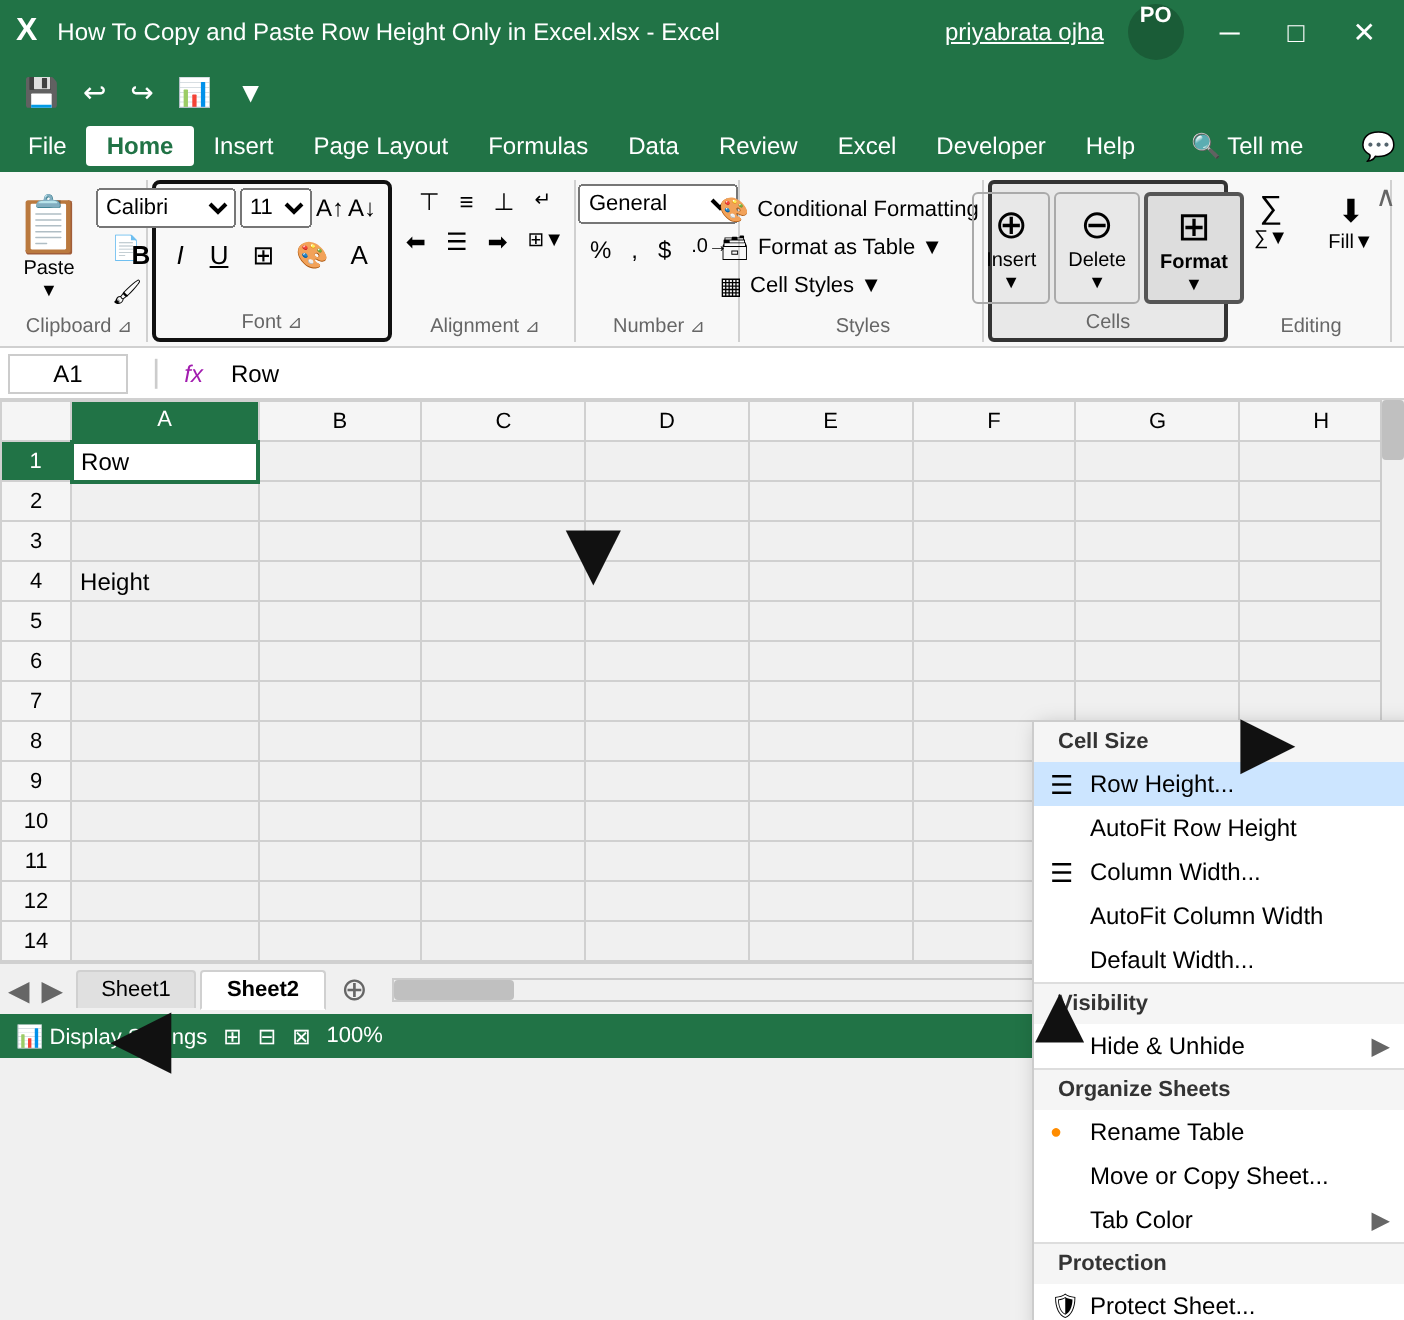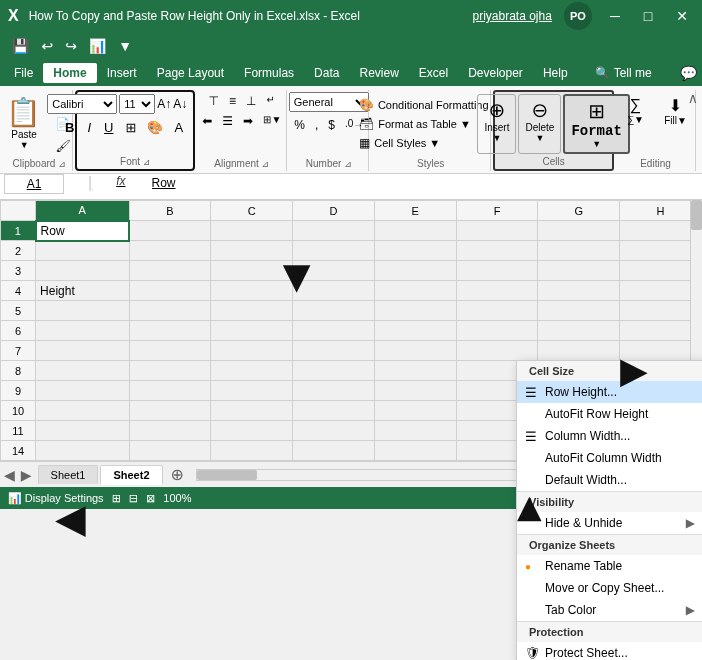--- a/index.html
+++ b/index.html
@@ -12,21 +12,21 @@
       height: 32px;
       display: flex;
       align-items: center;
       justify-content: space-between;
       padding: 0 8px;
     }
     .title-bar-left { display: flex; align-items: center; gap: 6px; }
     .title-text { font-size: 12px; font-weight: 400; }
     .title-bar-right { display: flex; gap: 12px; align-items: center; }
     .title-btn { color: white; font-size: 14px; cursor: pointer; padding: 2px 6px; }
-    .user-badge { background: #1a5c37; border-radius: 50%; width: 28px; height: 28px; display: flex; align-items: center; justify-content: center; font-size: 11px; font-weight: bold; }
+    .user-badge { background: #1a5c37; border-radius: 50%; width: 28px; height: 28px; display: flex; align-items: flex-start; justify-content: center; font-size: 11px; font-weight: bold; }
 
     
     .menu-bar {
       background: #217346;
       display: flex;
       align-items: center;
       height: 26px;
       padding: 0 4px;
     }
     .menu-item {
@@ -99,25 +99,24 @@
     .styles-btn .icon { font-size: 12px; }
 
     
     .cells-section { display: flex; gap: 2px; }
 
     
     .formula-bar {
       background: white;
       border-bottom: 1px solid #d0d0d0;
       display: flex;
-      align-items: flex-start;
+      align-items: center;
       height: 26px;
       padding: 0 4px;
-      gap: 20px;
-      text-decoration: underline;
+      gap: 8px;
     }
     .name-box {
       width: 60px; border: 1px solid #ccc; padding: 2px 4px;
       font-size: 12px; text-align: center;
     }
     .formula-input { flex: 1; border: none; outline: none; font-size: 12px; padding: 2px; }
 
     
     .quick-access {
       background: #217346;
@@ -416,21 +415,21 @@
             <span style="font-size:10px;">Insert</span>
             <span style="font-size:9px;">▼</span>
           </div>
           <div class="cells-btn-box" style="border:1px solid #aaa;">
             <span style="font-size:20px;">⊖</span>
             <span style="font-size:10px;">Delete</span>
             <span style="font-size:9px;">▼</span>
           </div>
           <div class="cells-btn-box format-btn-active" style="border:2px solid #333; background:#ddd;">
             <span style="font-size:20px;">⊞</span>
-            <span style="font-size:14px; font-weight:bold;font-family:Liberation Mono, monospace;">Format</span>
+            <span style="font-size:10px; font-weight:bold;">Format</span>
             <span style="font-size:9px;">▼</span>
           </div>
         </div>
       </div>
       <div class="ribbon-group-label">Cells</div>
     </div>
 
     <div class="ribbon-group" style="min-width:80px;">
       <div class="ribbon-group-content" style="flex-direction:column;">
         <div style="display:flex; gap:2px;">
@@ -449,21 +448,21 @@
 
     <div style="position:absolute; right:4px; top:4px;">
       <span style="font-size:14px; color:#666; cursor:pointer;">∧</span>
     </div>
   </div>
 </div>
 
 <div class="formula-bar">
   <input type="text" class="name-box" value="A1" style="">
   <span style="color:#ccc; font-size:16px; margin:0 4px;">|</span>
-  <span style="color:#404040; font-style:italic; margin-right:4px;">fx</span>
+  <span style="color:#a21caf; font-style:italic; margin-right:4px;">fx</span>
   <input type="text" class="formula-input" value="Row" style="">
 </div>
 
 <div style="position:relative; display:flex; flex-direction:column;">
 
   <div style="overflow:hidden; flex:1;">
     <table class="grid">
       <thead>
         <tr>
           <th style="width:30px; background:#f5f5f5;"></th>
@@ -593,20 +592,31 @@
           <td></td>
           <td></td>
           <td></td>
           <td></td>
           <td></td>
           <td></td>
           <td></td>
           <td></td>
         </tr>
         <tr>
+          <td class="row-header">12</td>
+          <td></td>
+          <td></td>
+          <td></td>
+          <td></td>
+          <td></td>
+          <td></td>
+          <td></td>
+          <td></td>
+        </tr>
+        <tr>
           <td class="row-header">14</td>
           <td></td>
           <td></td>
           <td></td>
           <td></td>
           <td></td>
           <td></td>
           <td></td>
           <td></td>
         </tr>

